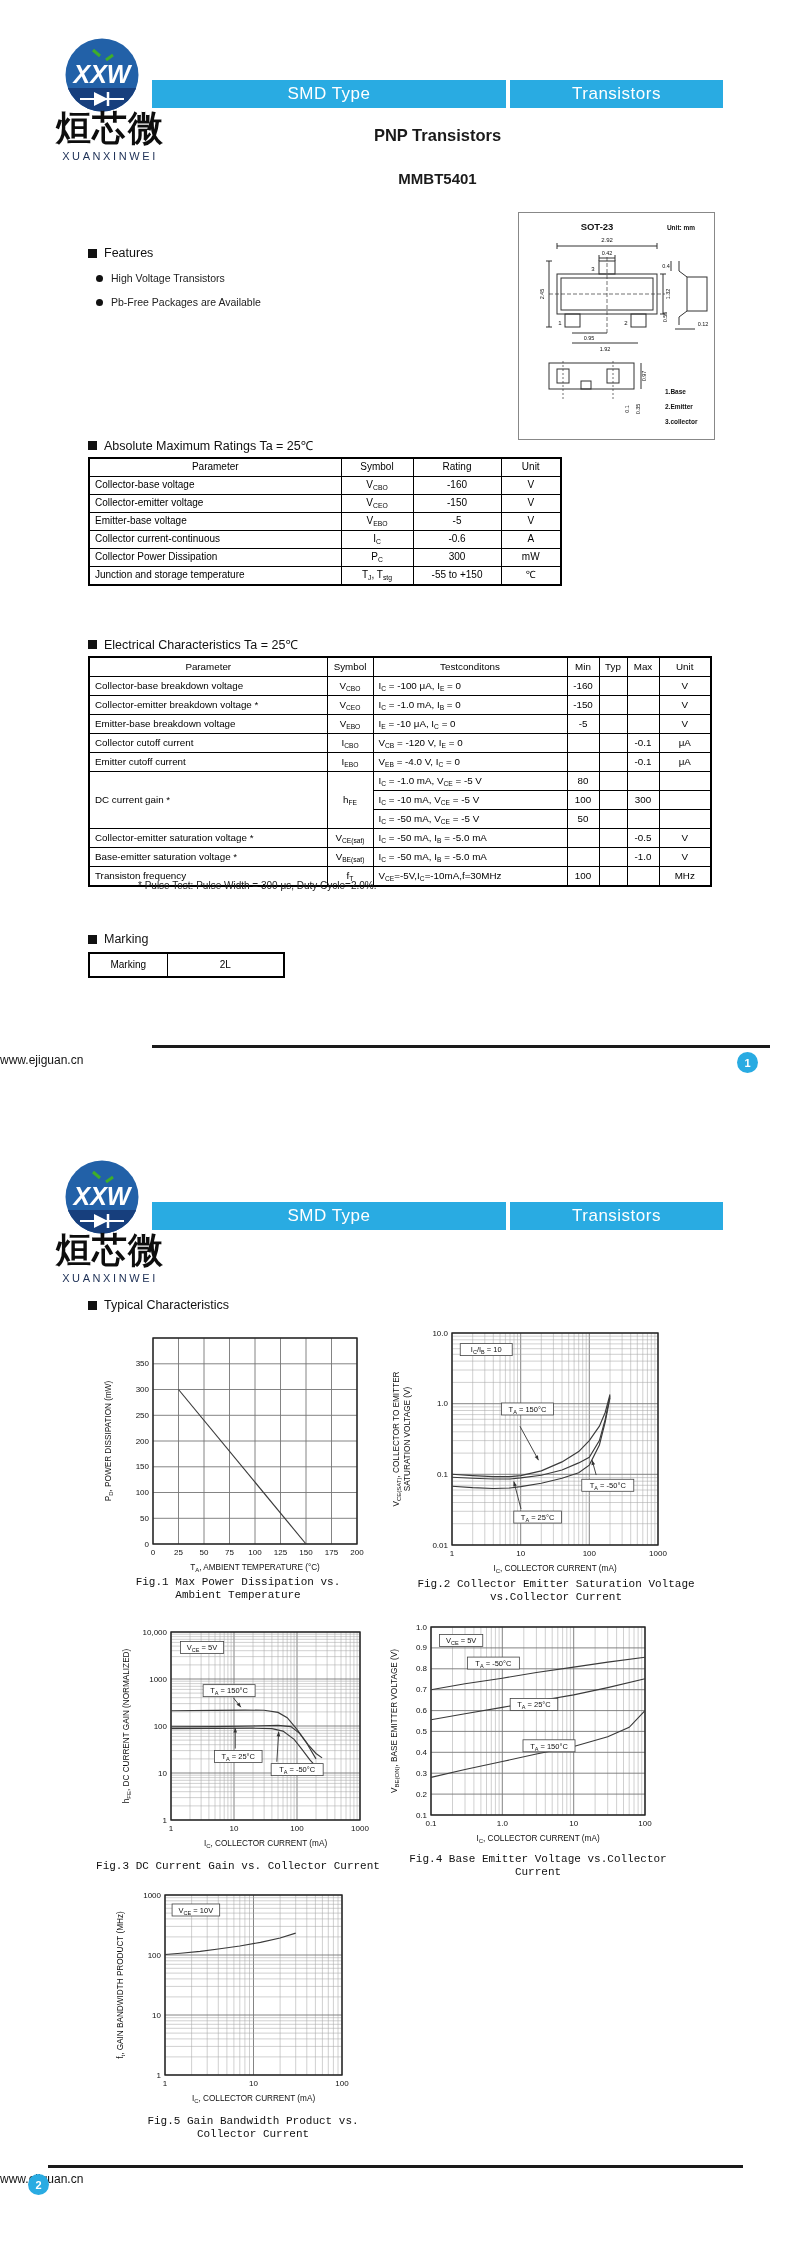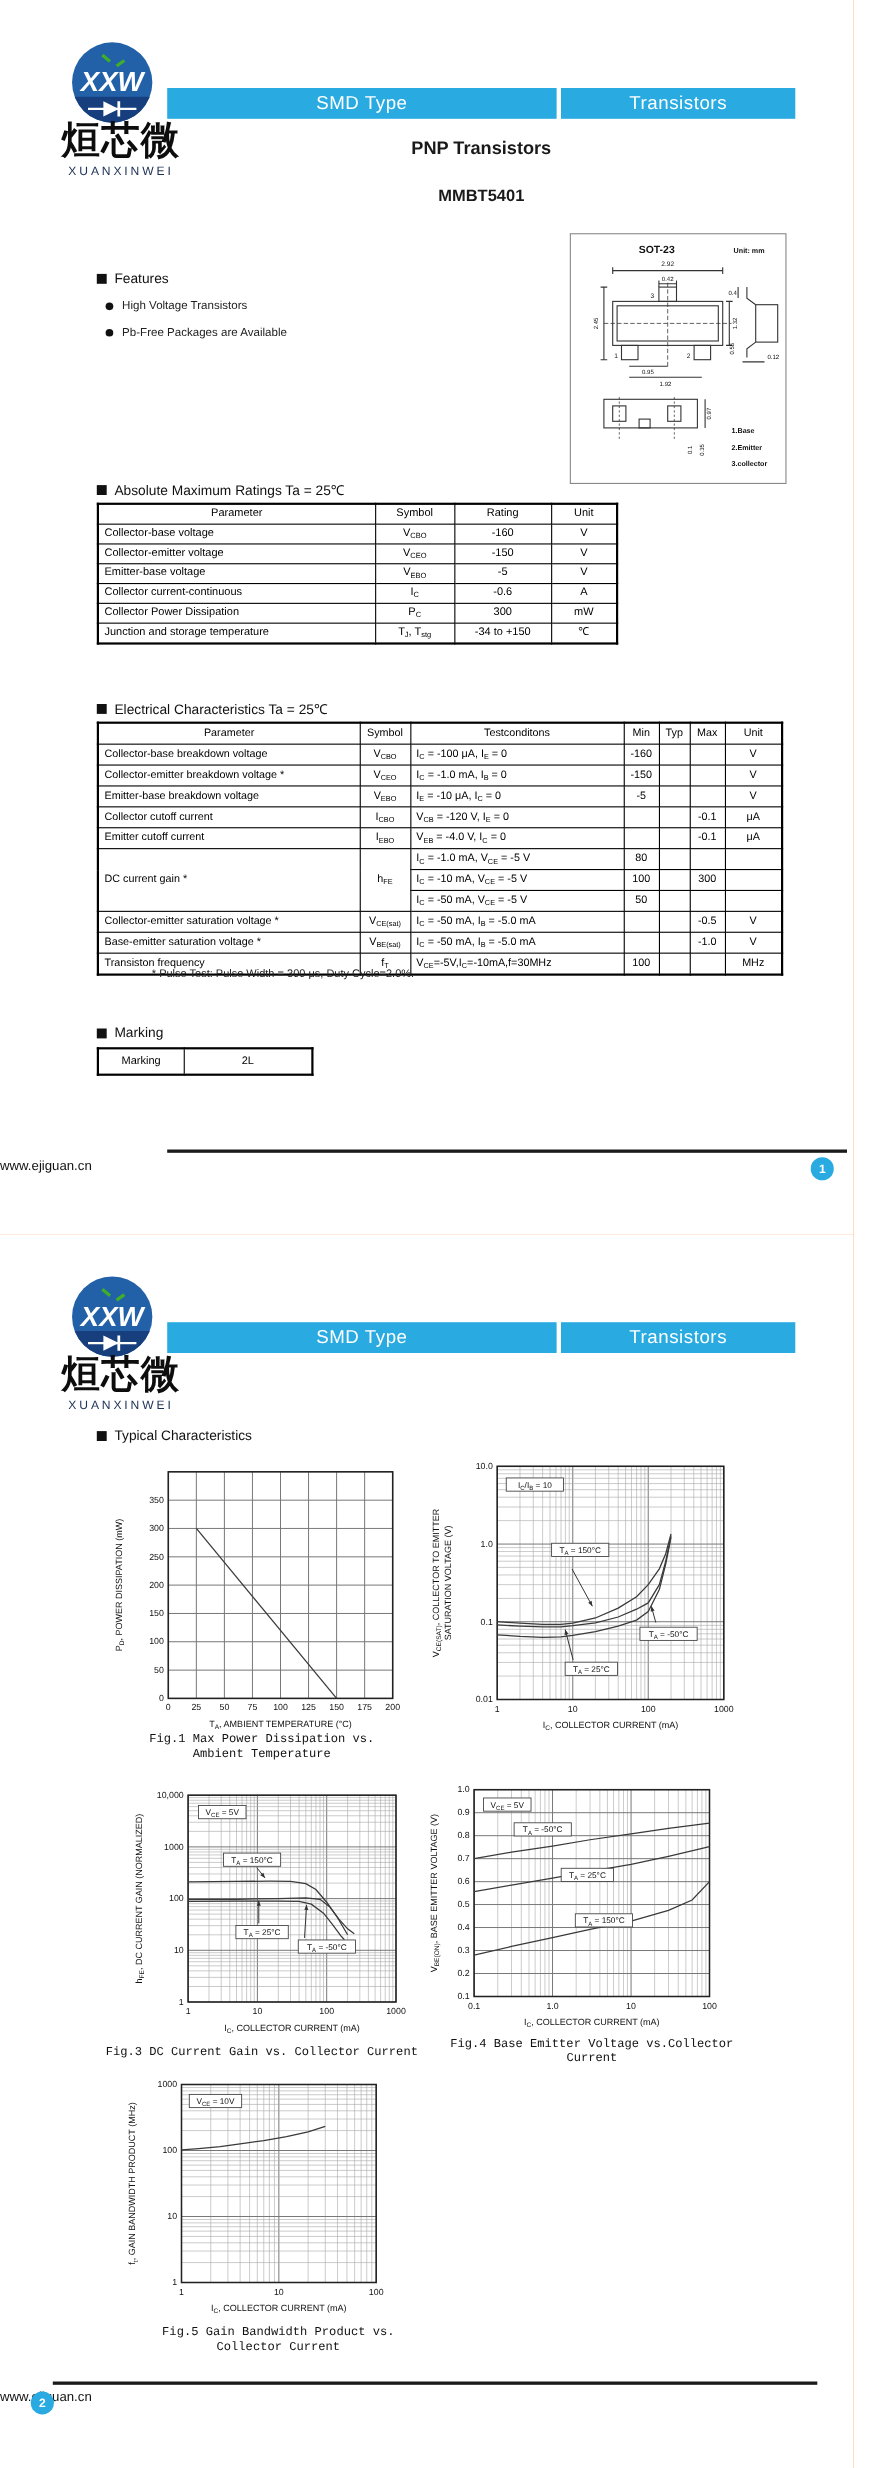--- a/index.html
+++ b/index.html
@@ -189,21 +189,21 @@
       </tr>
       <tr>
         <td class="l">Collector Power Dissipation</td>
         <td>P<sub>C</sub></td>
         <td>300</td>
         <td>mW</td>
       </tr>
       <tr>
         <td class="l">Junction and storage temperature</td>
         <td>T<sub>J</sub>, T<sub>stg</sub></td>
-        <td>-34 to +150</td>
+        <td>-55 to +150</td>
         <td>℃</td>
       </tr>
     </tbody>
       </table>
 
     <div class="h" style="left:88px;top:636px">
       <span class="sq"></span>
       <span>Electrical Characteristics Ta = 25℃</span>
     </div>
 
@@ -505,20 +505,24 @@
         <rect x="191.78" y="157.28" width="52" height="12" fill="#fff" stroke="#444" stroke-width="0.8"></rect>
         <text x="217.78" y="166.08" text-anchor="middle" font-size="7.5" fill="#111"><tspan>T</tspan><tspan dy="2" font-size="5.5">A</tspan><tspan dy="-2"> = -50°C</tspan></text>
         <line x1="131.01" y1="186.95999999999998" x2="123.8" y2="159.39999999999998" stroke="#333" stroke-width="0.9"></line>
         <polygon points="123.8,159.4 126.8,163.4 123.2,164.4" fill="#333"></polygon>
         <rect x="123.8" y="189.07999999999998" width="47.6" height="12" fill="#fff" stroke="#444" stroke-width="0.8"></rect>
         <text x="147.6" y="197.88" text-anchor="middle" font-size="7.5" fill="#111"><tspan>T</tspan><tspan dy="2" font-size="5.5">A</tspan><tspan dy="-2"> = 25°C</tspan></text>
         <text x="165" y="249" text-anchor="middle" font-size="8.2" fill="#111"><tspan>I</tspan><tspan dy="2" font-size="6">C</tspan><tspan dy="-2">, COLLECTOR CURRENT (mA)</tspan></text>
         <text transform="rotate(-90 9 117)" x="9" y="117" text-anchor="middle" font-size="8.2" fill="#111"><tspan>V</tspan><tspan dy="2" font-size="6">CE(SAT)</tspan><tspan dy="-2">, COLLECTOR TO EMITTER</tspan></text>
         <text transform="rotate(-90 20 117)" x="20" y="117" text-anchor="middle" font-size="8.2" fill="#111"><tspan>SATURATION VOLTAGE (V)</tspan></text>
       </svg>
+    <div class="cap" style="left:406px;top:456px;width:300px">
+      <div>Fig.2 Collector Emitter Saturation Voltage</div>
+      <div>vs.Collector Current</div>
+    </div>
 
     <svg class="abs" style="left:88px;top:500px" width="290" height="235">
         <line x1="83.0" y1="10" x2="83.0" y2="198" stroke="#767676" stroke-width="0.9"></line>
         <line x1="102.0" y1="10" x2="102.0" y2="198" stroke="#a8a8a8" stroke-width="0.55"></line>
         <line x1="113.1" y1="10" x2="113.1" y2="198" stroke="#a8a8a8" stroke-width="0.55"></line>
         <line x1="120.9" y1="10" x2="120.9" y2="198" stroke="#a8a8a8" stroke-width="0.55"></line>
         <line x1="127.0" y1="10" x2="127.0" y2="198" stroke="#a8a8a8" stroke-width="0.55"></line>
         <line x1="132.0" y1="10" x2="132.0" y2="198" stroke="#a8a8a8" stroke-width="0.55"></line>
         <line x1="136.2" y1="10" x2="136.2" y2="198" stroke="#a8a8a8" stroke-width="0.55"></line>
         <line x1="139.9" y1="10" x2="139.9" y2="198" stroke="#a8a8a8" stroke-width="0.55"></line>

